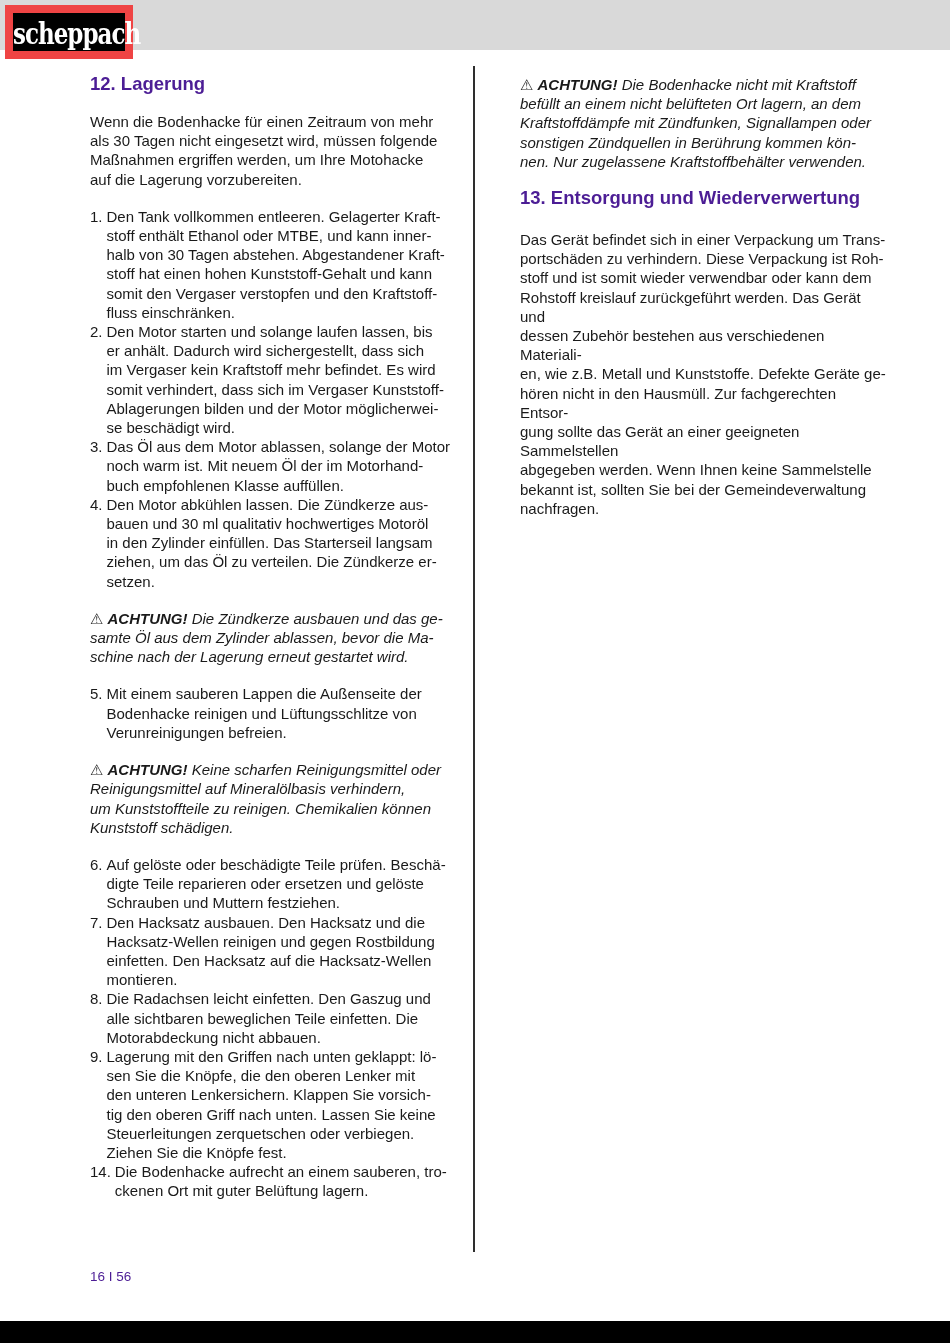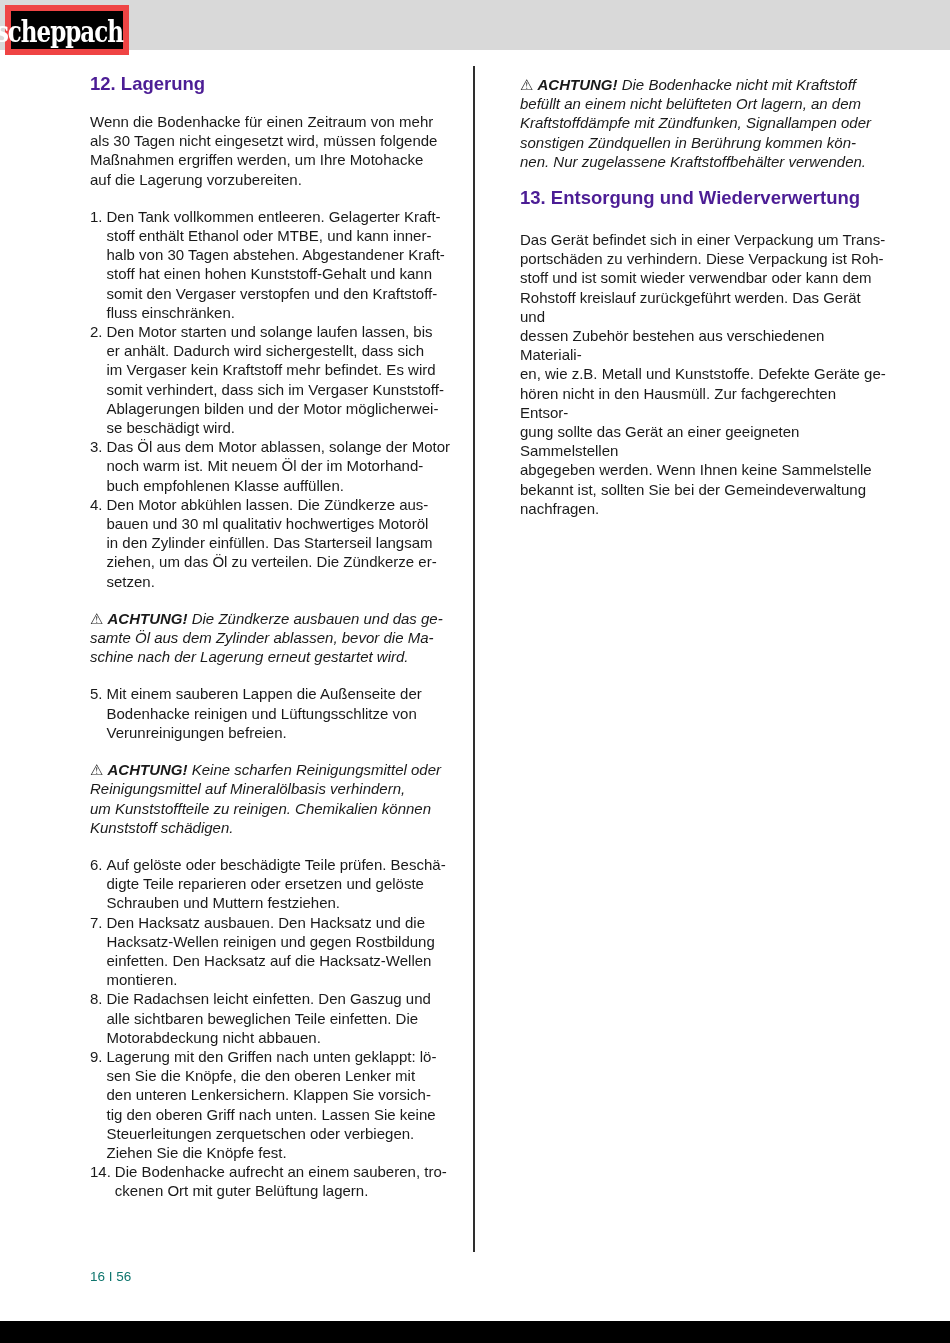--- a/index.html
+++ b/index.html
@@ -15,22 +15,22 @@
   
   .header-band {
     position: absolute; top: 0; left: 0;
     width: 950px; height: 50px;
     background: #d9d9d9;
   }
   .logo-box {
     position: absolute; top: 5px; left: 5px;
     width: 112px; height: 38px;
     background: #000000;
-    border: 6px solid #ef4444;
-    display: flex; align-items: center; justify-content: flex-end;
+    border: 8px solid #ef4444;
+    display: flex; align-items: center; justify-content: flex-start;
   }
   .logo-text {
     color: #ffffff;
     font-family: "DejaVu Serif", serif;
     font-weight: bold;
     font-size: 23px;
     letter-spacing: -1px;
     transform: scaleY(1.3);
     white-space: nowrap;
   }
@@ -76,21 +76,21 @@
     font-style: italic;
   }
   .col-right .warn { margin: 25px 0 0 0; }
   .warn-label { font-weight: bold; }
 
   
   .page-number {
     position: absolute;
     left: 90px; top: 1269px;
     font-size: 13.5px;
-    color: #0f766e;
+    color: #4c1d95;
   }
   .footer-bar {
     position: absolute;
     left: 0; bottom: 0;
     width: 950px; height: 22px;
     background: #000000;
   }
 </style>
 </head>
 <body>

